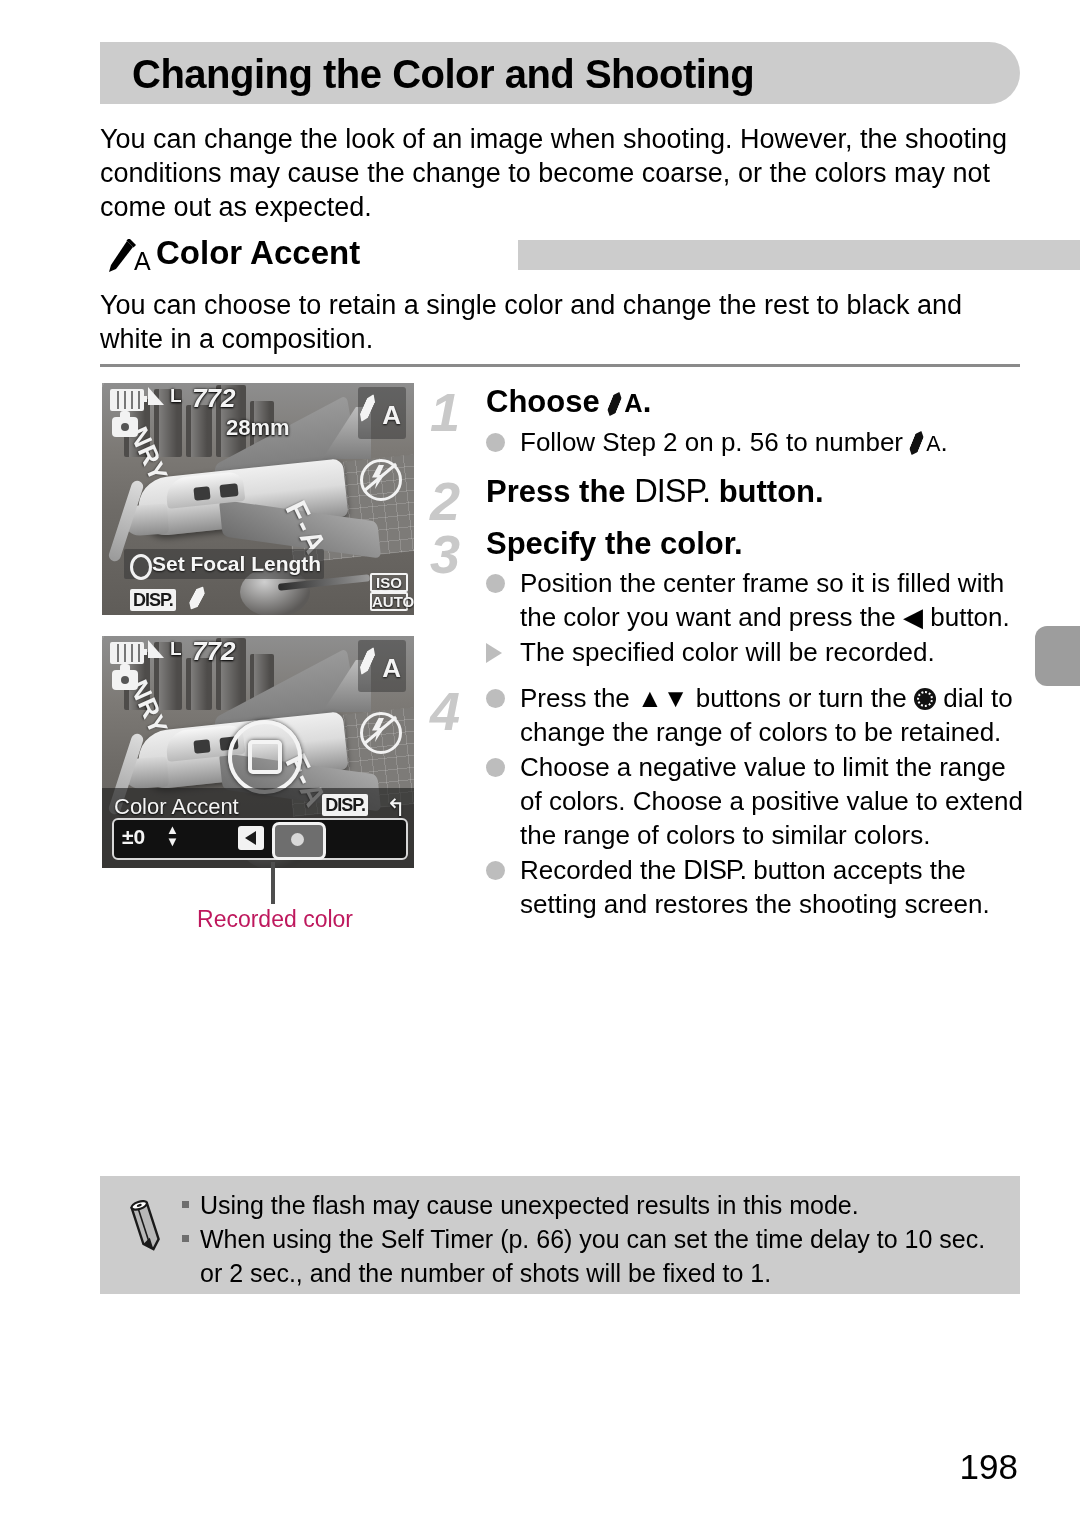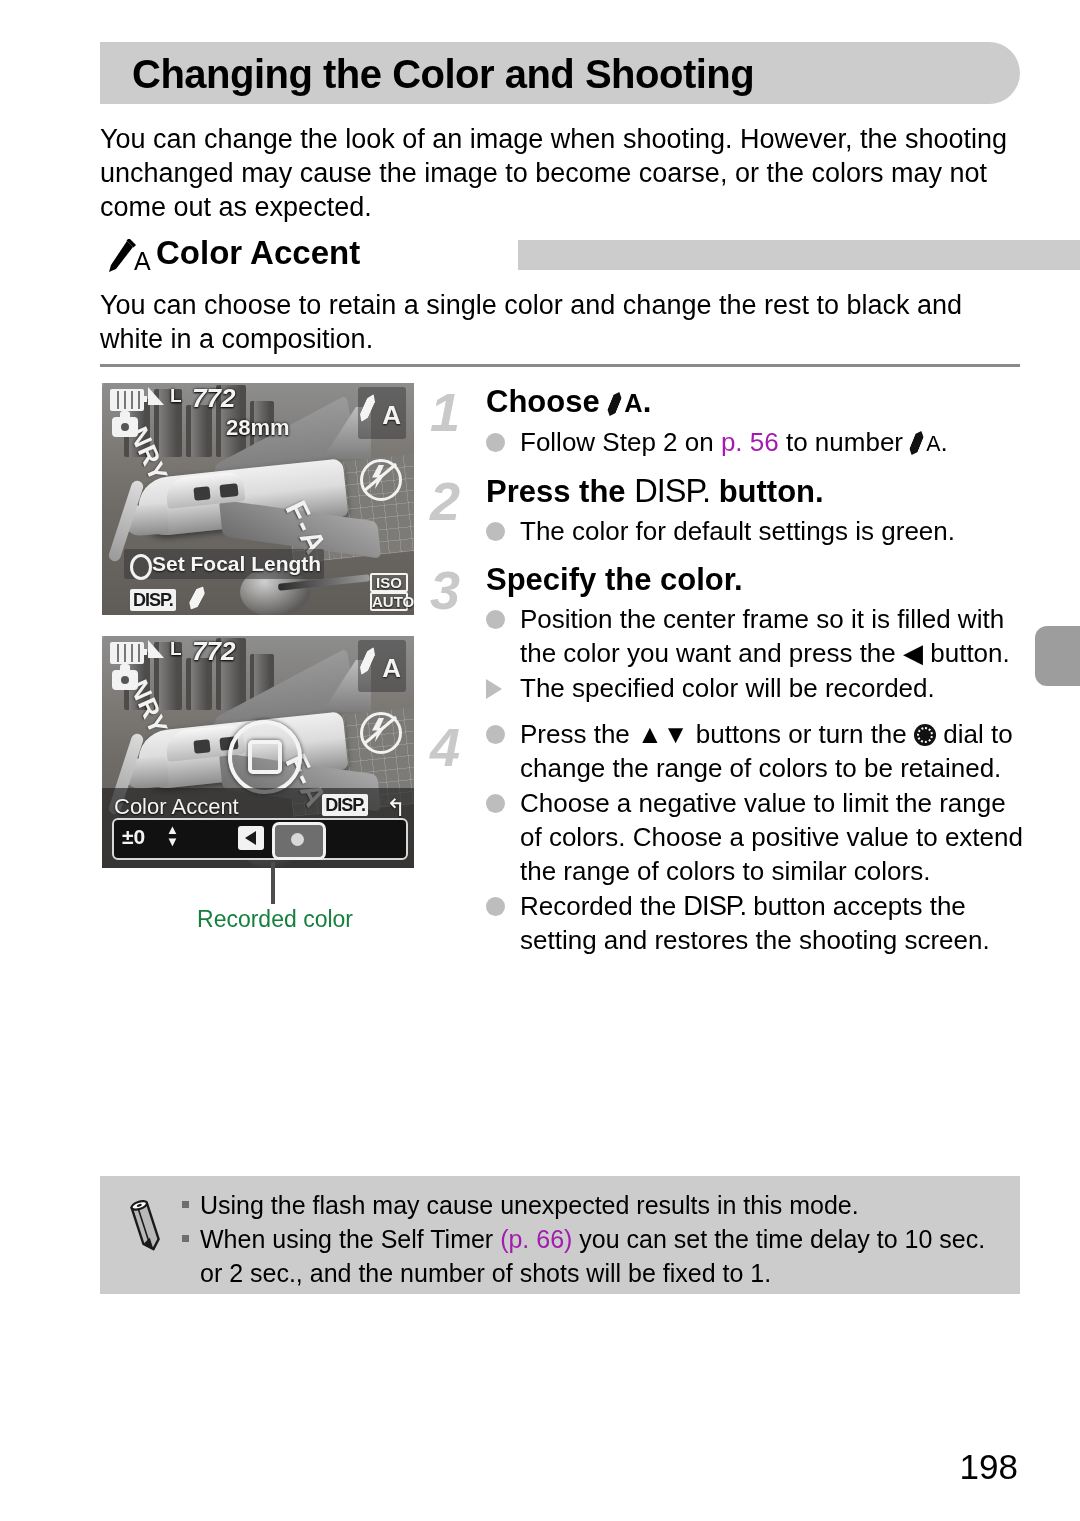--- a/index.html
+++ b/index.html
@@ -285,21 +285,21 @@
     content:"";position:absolute;left:16px;top:8px;width:13px;height:13px;
     background:#d8d8d8;border-radius:50%;
   }
 
   
   .callout-line{
     position:absolute;left:271px;top:862px;width:4px;height:42px;background:#4e4e4e;
   }
   .callout-label{
     position:absolute;left:155px;top:906px;width:240px;text-align:center;
-    font-size:23px;color:#15803d;
+    font-size:23px;color:#be185d;
   }
 
   
   .steps{position:absolute;left:430px;top:382px;width:595px;}
   .step{position:relative;margin-bottom:2px;}
   .step-num{
     position:absolute;left:0px;top:6px;
     font-size:54px;font-weight:bold;font-style:italic;color:#c9c9c9;
     line-height:48px;width:48px;text-align:left;
   }
@@ -308,21 +308,21 @@
   }
   .bullets{margin-left:56px;margin-top:2px;}
   .bl{
     position:relative;padding-left:34px;font-size:26px;line-height:34px;
     margin-bottom:1px;
   }
   .bl .mk{position:absolute;left:0;top:8px;}
   .dot{display:block;width:19px;height:19px;border-radius:50%;background:#bdbdbd;}
   .tri{display:block;width:0;height:0;border-left:16px solid #bdbdbd;
        border-top:10px solid transparent;border-bottom:10px solid transparent;}
-  .link{color:#a21caf;}
+  .link{color:#000000;}
 
   
   .ic-drop{
     display:inline-block;position:relative;width:16px;height:26px;
     vertical-align:-5px;
   }
   .ic-drop::before{
     content:"";position:absolute;left:2px;top:0;width:9px;height:26px;
     background:#111;clip-path:polygon(50% 0,100% 20%,100% 80%,50% 100%,0 80%,0 20%);
     transform:rotate(22deg);
@@ -363,21 +363,21 @@
   }
 </style>
 </head>
 <body>
 
 <div class="page">
 
   <div class="title-bar"></div>
   <div class="title-text">Changing the Color and Shooting</div>
 
-  <div class="intro">You can change the look of an image when shooting. However, the shooting unchanged may cause the image to become coarse, or the colors may not come out as expected.</div>
+  <div class="intro">You can change the look of an image when shooting. However, the shooting conditions may cause the change to become coarse, or the colors may not come out as expected.</div>
 
   <div class="sect">
     <div class="sect-icon">
       <svg width="52" height="36" viewBox="0 0 52 36" aria-hidden="true">
         <g fill="#000">
           <path d="M27 2 L33 8 L16 30 L9 33 L11 26 Z"></path>
           <path d="M26.5 1.5 L33.5 8.5 L36 6 L29 -1 Z"></path>
         </g>
         <text x="34" y="31" font-family="Liberation Sans, sans-serif" font-size="25" fill="#000">A</text>
       </svg>
@@ -515,26 +515,20 @@
         </div>
       </div>
     </div>
 
     <div class="step" style="margin-top:10px;">
       <div class="step-num">2</div>
       <div class="step-head">
         <span>Press the </span><span class="ic-disp">DISP.</span><span> button.</span>
       </div>
       <div class="bullets">
-        <div class="bl">
-          <span class="mk">
-              <i class="dot"></i>
-            </span>
-          <span>The color for default settings is green.</span>
-        </div>
       </div>
     </div>
 
     <div class="step" style="margin-top:12px;">
       <div class="step-num">3</div>
       <div class="step-head">Specify the color.</div>
       <div class="bullets">
         <div class="bl">
           <span class="mk">
               <i class="dot"></i>

